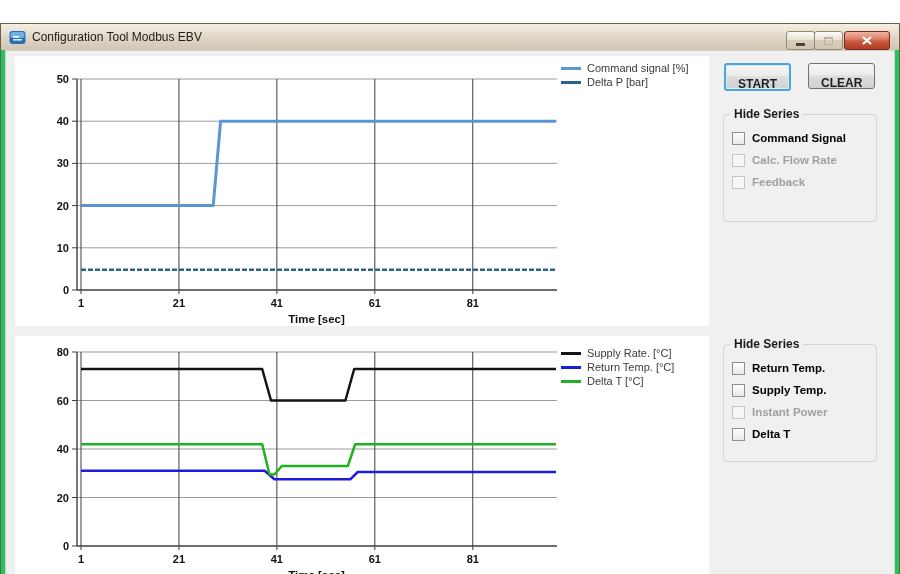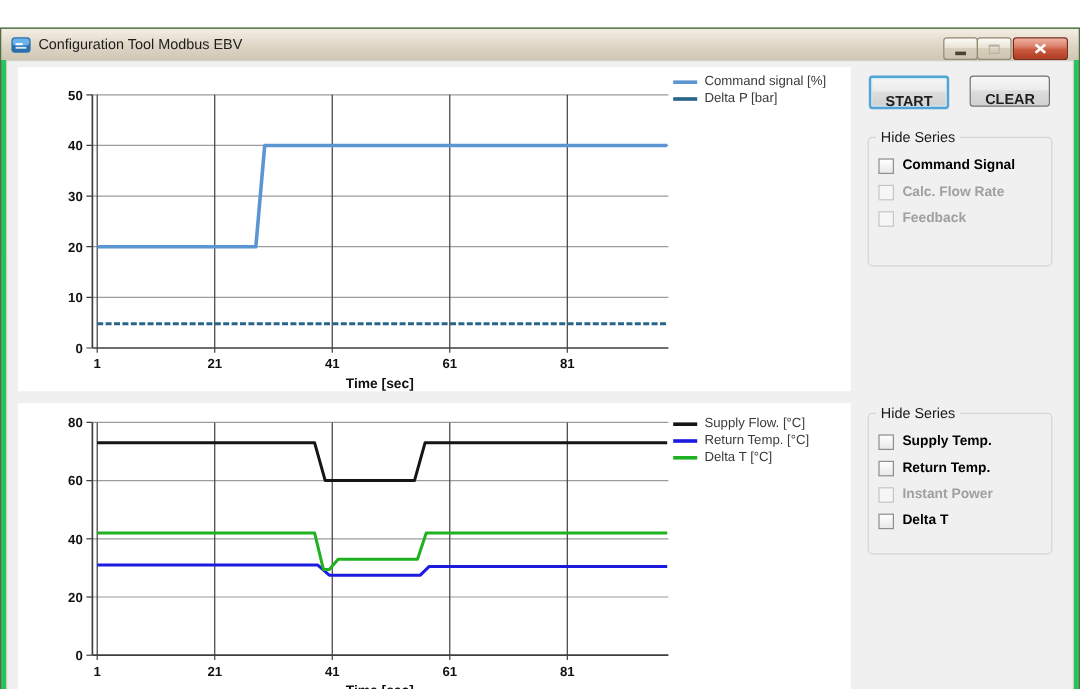--- a/index.html
+++ b/index.html
@@ -23,21 +23,21 @@
   .lg-row{display:flex;align-items:center;height:14px;}
   .lg-swatch{width:20px;height:3px;margin-right:6px;flex:0 0 auto;}
   .lg-text{font-size:11px;color:#3a3a3a;white-space:nowrap;}
   .btn{position:absolute;top:13px;width:67px;height:26px;box-sizing:border-box;border:1px solid #707070;border-radius:3px;
        background:linear-gradient(#f7f7f7,#ebebeb 45%,#dddddd 50%,#d0d0d0);font-family:"Liberation Sans",sans-serif;
        font-size:12px;font-weight:bold;color:#1e1e1e;padding:12px;cursor:default;}
   #start-btn{left:719px;border:2px solid #52a4d6;box-shadow:0 0 0 1px #d2ecf9 inset;}
   #clear-btn{left:803px;}
   .groupbox{position:absolute;left:718px;width:154px;box-sizing:border-box;border:1px solid #d4d4d4;border-radius:4px;}
   #group-0{top:64px;height:108px;} #group-1{top:294px;height:118px;}
-  .gb-label{position:absolute;top:-8px;left:6px;background:#f0f0f0;padding:0 4px;font-size:12px;font-weight:normal;color:#1a1a1a;line-height:14px;}
+  .gb-label{position:absolute;top:-8px;left:6px;background:#f0f0f0;padding:0 4px;font-size:12px;font-weight:bold;color:#1a1a1a;line-height:14px;}
   .gb-items{padding-top:12px;}
   .cb-row{display:flex;align-items:center;height:22px;padding-left:8px;}
   .cb{width:13px;height:13px;box-sizing:border-box;border:1px solid #8e8e8e;background:linear-gradient(#fefefe,#e9e9e9);margin-right:7px;flex:0 0 auto;}
   .cb.disabled{border-color:#c5c5c5;background:#f6f6f6;}
   .cb-label{font-size:11.5px;font-weight:bold;color:#000;white-space:nowrap;}
   .cb-label.disabled{color:#a0a0a0;}
 </style>
 </head>
 <body>
 
@@ -153,21 +153,21 @@
           <line x1="62" y1="16" x2="62" y2="210" stroke="#3e3e3e" stroke-width="1.4"></line>
           <line x1="62" y1="210" x2="542" y2="210" stroke="#3e3e3e" stroke-width="1.4"></line>
           <text x="301.5" y="243" text-anchor="middle" font-size="11.5" font-weight="bold" fill="#111">Time [sec]</text>
           <polyline points="66.0,33.0 247.2,33.0 256.0,64.5 330.4,64.5 339.2,33.0 541.0,33.0" fill="none" stroke="#151515" stroke-width="2.5" stroke-linejoin="round"></polyline>
           <polyline points="66.0,134.8 249.6,134.8 259.4,143.3 335.3,143.3 342.7,136.0 541.0,136.0" fill="none" stroke="#1c1ce0" stroke-width="2.5" stroke-linejoin="round"></polyline>
           <polyline points="66.0,108.2 247.2,108.2 254.5,138.5 259.4,138.5 266.8,130.0 332.9,130.0 340.2,108.2 541.0,108.2" fill="none" stroke="#1fb11f" stroke-width="2.5" stroke-linejoin="round"></polyline>
         </svg>
       <div class="legend" id="legend-1">
           <div class="lg-row">
             <span class="lg-swatch" style="background: rgb(21, 21, 21);"></span>
-            <span class="lg-text">Supply Flow. [°C]</span>
+            <span class="lg-text">Supply Rate. [°C]</span>
           </div>
           <div class="lg-row">
             <span class="lg-swatch" style="background: rgb(28, 28, 224);"></span>
             <span class="lg-text">Return Temp. [°C]</span>
           </div>
           <div class="lg-row">
             <span class="lg-swatch" style="background: rgb(31, 177, 31);"></span>
             <span class="lg-text">Delta T [°C]</span>
           </div>
         </div>
@@ -192,25 +192,25 @@
             <span class="cb-label disabled">Feedback</span>
           </div>
         </div>
     </div>
 
     <div class="groupbox" id="group-1">
       <span class="gb-label">Hide Series</span>
       <div class="gb-items" id="gb-items-1">
           <div class="cb-row">
             <span class="cb"></span>
+            <span class="cb-label">Return Temp.</span>
+          </div>
+          <div class="cb-row">
+            <span class="cb"></span>
             <span class="cb-label">Supply Temp.</span>
-          </div>
-          <div class="cb-row">
-            <span class="cb"></span>
-            <span class="cb-label">Return Temp.</span>
           </div>
           <div class="cb-row">
             <span class="cb disabled"></span>
             <span class="cb-label disabled">Instant Power</span>
           </div>
           <div class="cb-row">
             <span class="cb"></span>
             <span class="cb-label">Delta T</span>
           </div>
         </div>

